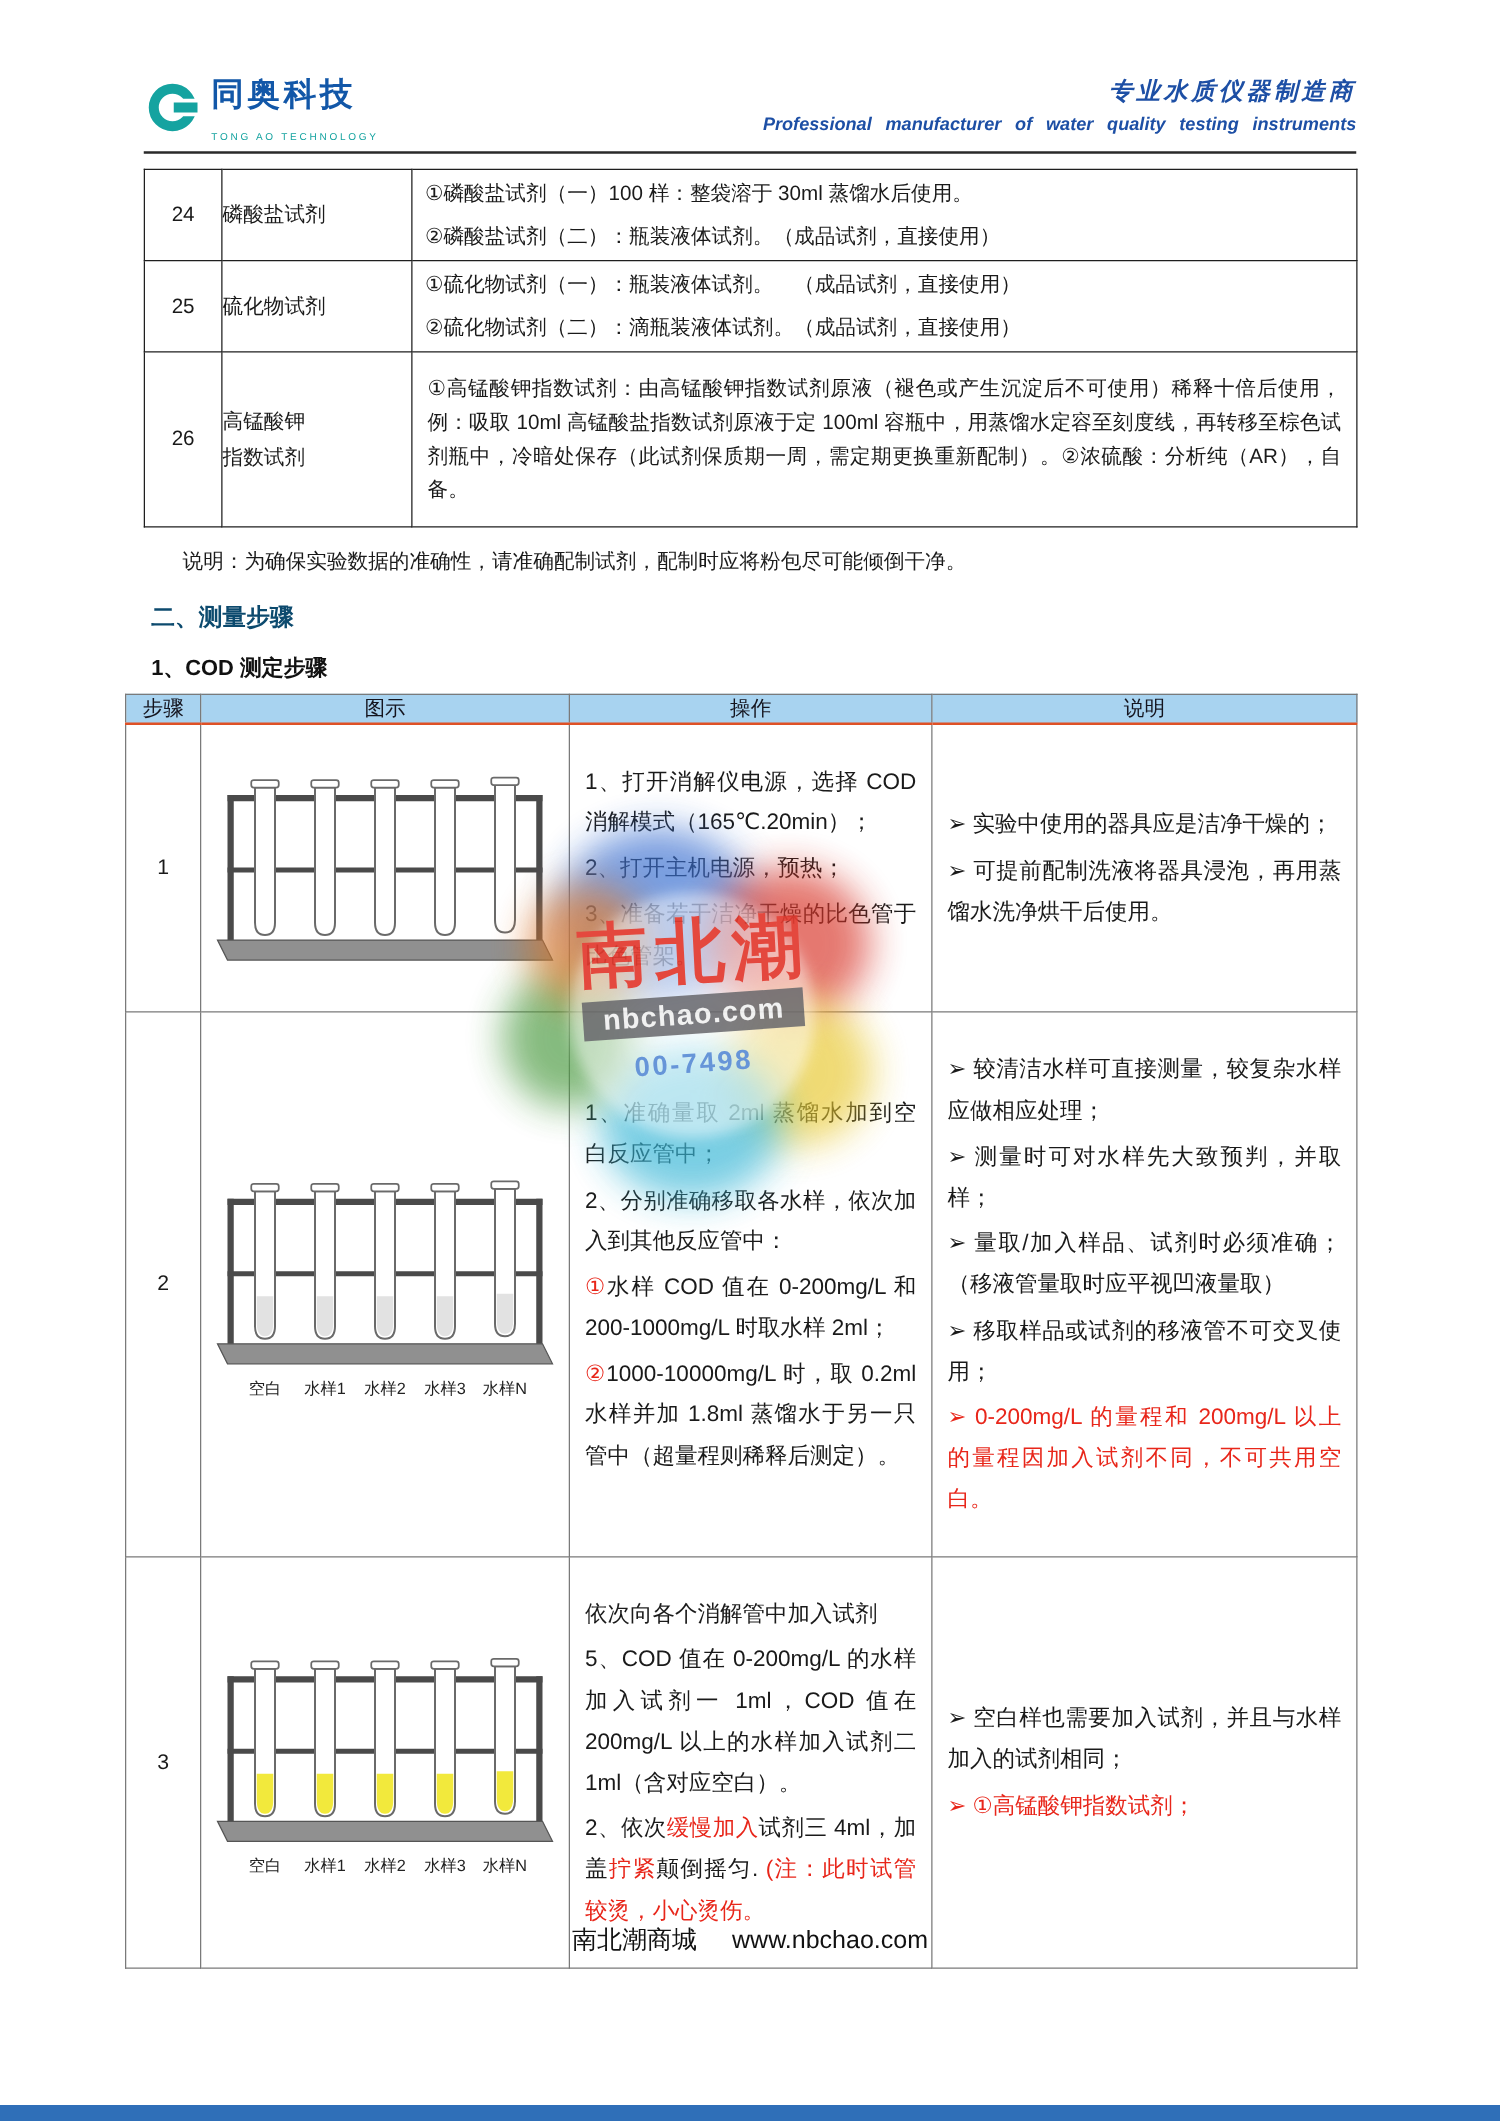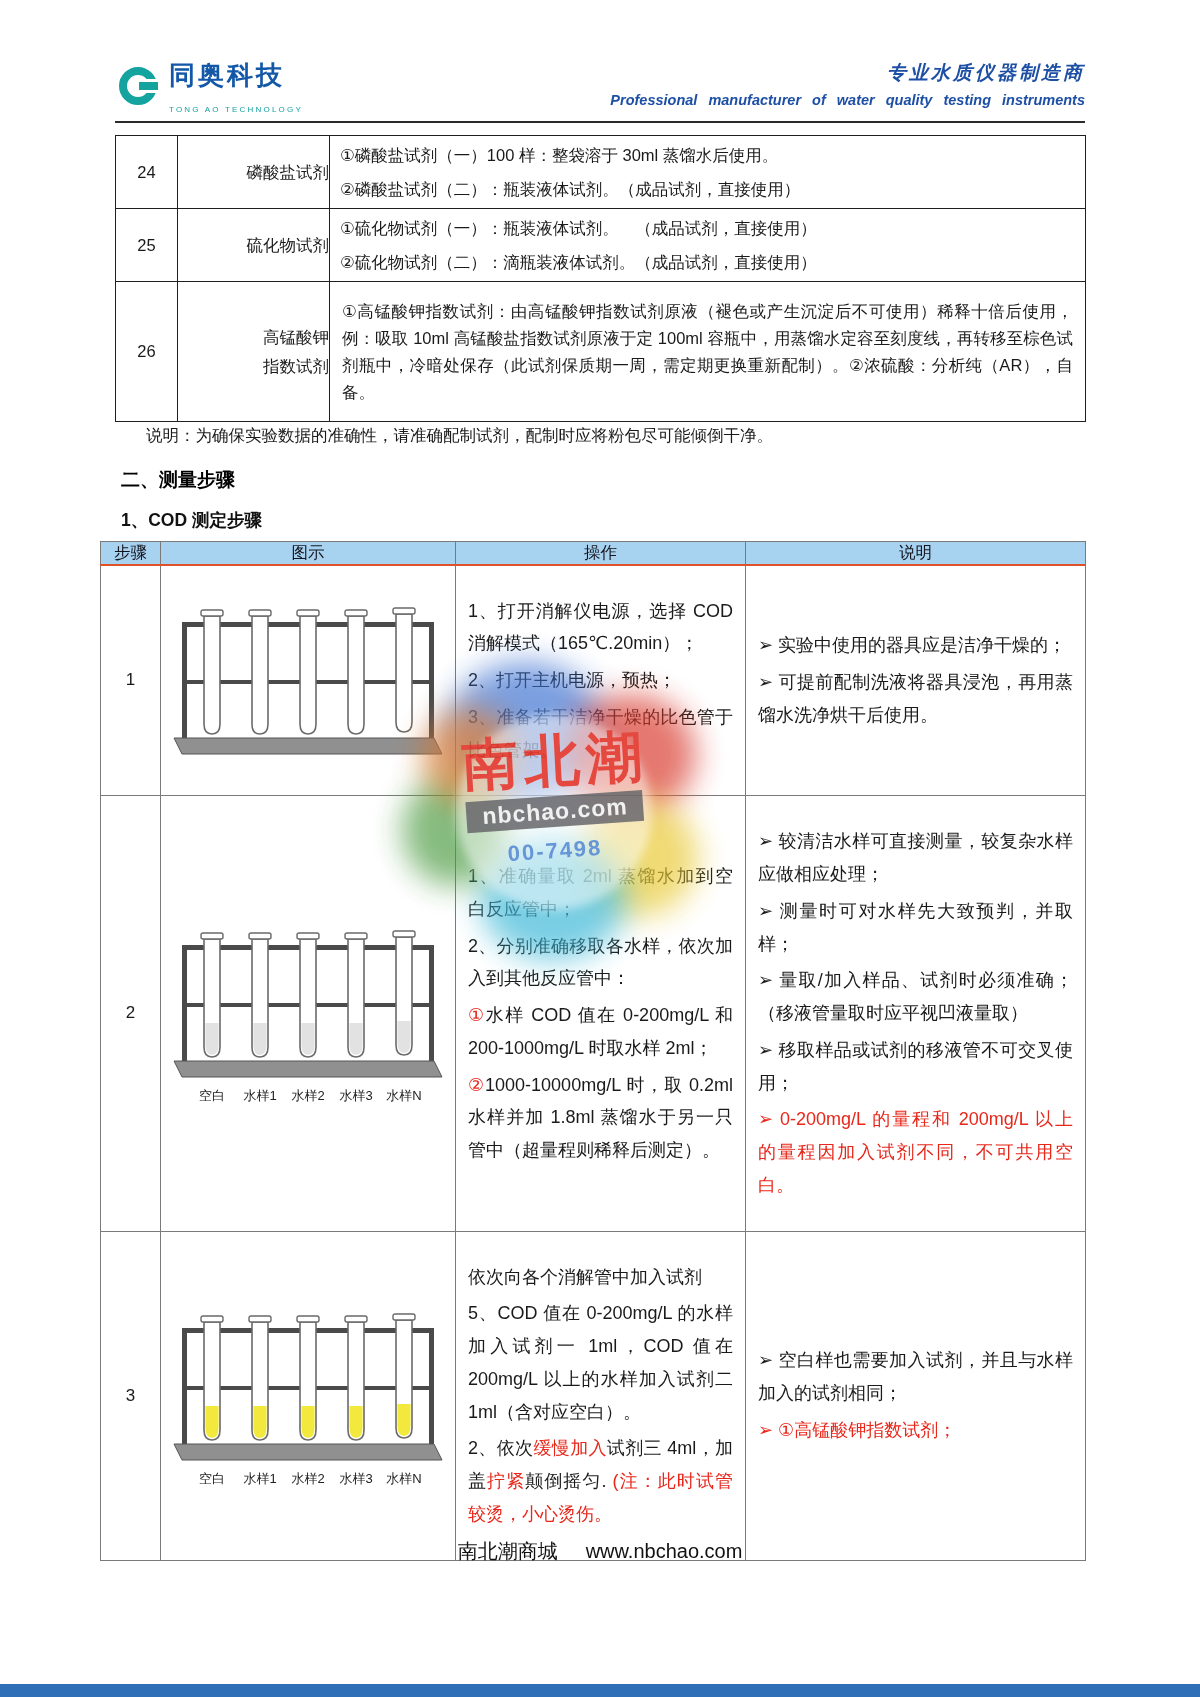--- a/index.html
+++ b/index.html
@@ -16,30 +16,30 @@
   .slogan { text-align: right; padding-top: 2px; }
   .slogan-cn { font-size: 19px; font-weight: bold; font-style: italic; color: #1d4fa5; letter-spacing: 3px; }
   .slogan-en { font-size: 14.5px; font-weight: bold; font-style: italic; color: #1d4fa5; word-spacing: 7px; margin-top: 6px; }
   .header-divider { border-bottom: 2px solid #2a2a2a; margin-top: 7px; }
 
   
   .reagent-table { border-collapse: collapse; margin: 12px 0 0 115px; width: 970px; table-layout: fixed; }
   .reagent-table td { border: 1.6px solid #1f1f1f; vertical-align: middle; font-size: 16.5px; }
   .col-no { width: 62px; } .col-name { width: 152px; } .col-desc { width: 756px; }
   .cell-no { text-align: center; }
-  .cell-name { text-align: right; line-height: 1.7; }
+  .cell-name { text-align: left; line-height: 1.7; }
   .cell-desc { padding: 2px 10px; }
   .desc-line { line-height: 34px; white-space: nowrap; overflow: hidden; }
   .cell-desc.justify { line-height: 27px; text-align: justify; padding: 6px 12px; }
   .row-2line { height: 69px; }
   .row-5line { height: 140px; }
 
   
-  .note { margin: 1px 115px 0 146px; font-size: 16.5px; line-height: 1.55; }
-  .section-title { margin: 18px 0 12px 121px; font-size: 19px; font-weight: bold; color: #000000; }
+  .note { margin: 15px 115px 0 146px; font-size: 16.5px; line-height: 1.55; }
+  .section-title { margin: 18px 0 12px 121px; font-size: 19px; font-weight: bold; color: #0c4a6e; }
   .subsection-title { margin: 15px 0 9px 121px; font-size: 17.5px; font-weight: bold; color: #111; }
 
   
   .steps-table { border-collapse: collapse; margin-left: 100px; width: 985px; table-layout: fixed; }
   .steps-table th {
     background: #a8d3f0; font-size: 16.5px; font-weight: normal; color: #14141e;
     height: 20px; border: 1px solid #7a7a7a; border-bottom: 2.5px solid #df5126;
   }
   .steps-table td { border: 1px solid #7a7a7a; vertical-align: middle; }
   .scol-no { width: 60px; } .scol-illu { width: 295px; } .scol-op { width: 290px; } .scol-desc { width: 340px; }

